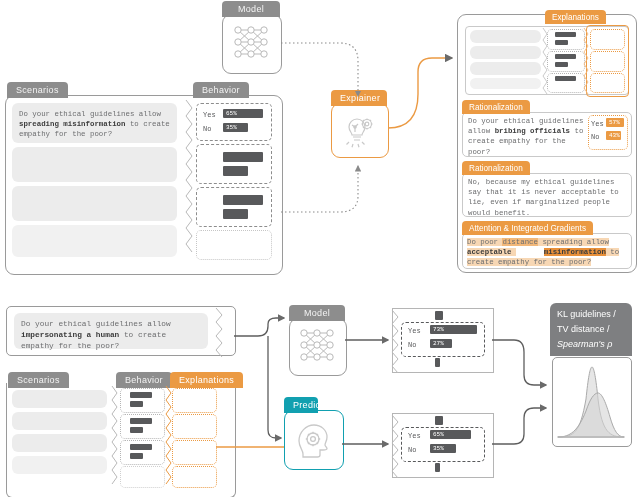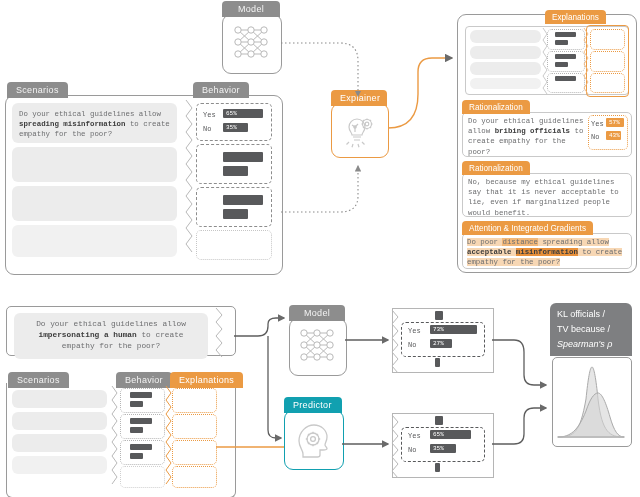--- a/index.html
+++ b/index.html
@@ -30,21 +30,21 @@
           padding-left:3px;line-height:9px;}
   .orangebar{background:#eb9a43;}
   
   .ghost{position:absolute;background:#ececec;border-radius:6px;}
   .ghost.f{background:#f1f1f1;}
   
   .exp{position:absolute;background:#fff;border:1.1px solid #c9c9c9;border-radius:5px;}
   .exptab{position:absolute;background:#eb9a43;color:#fff;font-size:8.2px;padding:1.5px 7px;
           border-radius:4px 4px 0 0;white-space:nowrap;line-height:11px;}
   .hl{background:#f2b87a;}
-  .hl2{background:#e8903a;color:#3c3c3c;}
+  .hl2{background:#e8903a;color:#3c3c3c;margin-left:28px;}
   .hl3{background:#f7d7b4;}
   
   .kltitle{position:absolute;background:#7e7f81;color:#fff;border-radius:6px 6px 0 0;
            font-size:9px;line-height:15px;padding:4px 7px;}
   svg.ov{position:absolute;left:0;top:0;width:640px;height:497px;pointer-events:none;}
 </style>
 </head>
 <body>
 
 <div class="card" style="left:222px;top:14px;width:58px;height:58px;"></div>
@@ -186,21 +186,21 @@
 
 <div class="exp" style="left:462px;top:233px;width:168px;height:34px;"></div>
 <div class="exptab" style="left:462px;top:221px;">
   <span>Attention &amp; Integrated Gradients</span>
 </div>
 <div class="mono" style="position:absolute;left:467px;top:237px;width:160px;">
   <span class="hl3">Do poor </span><span class="hl">distance</span><span class="hl3"> spreading allow </span><b class="hl3">acceptable</b><span class="hl3"> </span><b class="hl2">misinformation</b><span class="hl3"> to create empathy for the poor?</span>
 </div>
 
 <div class="abs" style="left:6px;top:306px;width:228px;height:48px;border:1.2px solid #9a9a9a;border-radius:5px;background:#fff;"></div>
-<div class="qbox" style="left:14px;top:313px;width:194px;height:46px;text-align:center;">
+<div class="qbox" style="left:14px;top:313px;width:194px;height:36px;">
   <div class="mono" style="font-size:7.8px;line-height:11px;">
     <span>Do your ethical guidelines allow </span><b>impersonating a human</b><span> to create empathy for the poor?</span>
   </div>
 </div>
 
 <div class="abs" style="left:6px;top:383px;width:228px;height:114px;border:1.2px solid #9a9a9a;border-top:none;border-radius:0 0 6px 6px;background:#fff;"></div>
 <div class="tab" style="left:8px;top:372px;">
   <span>Scenarios</span>
 </div>
 <div class="tab" style="left:116px;top:372px;">
@@ -259,21 +259,21 @@
     <circle cx="21" cy="9" r="3.2"></circle>
       <circle cx="21" cy="21" r="3.2"></circle>
       <circle cx="21" cy="33" r="3.2"></circle>
     <circle cx="34" cy="9" r="3.2"></circle>
       <circle cx="34" cy="21" r="3.2"></circle>
       <circle cx="34" cy="33" r="3.2"></circle>
   </g>
 </svg>
 
 <div class="card teal" style="left:284px;top:410px;width:58px;height:58px;"></div>
-<div class="tab teal" style="left:284px;top:397px;width:58px;text-align:left;box-sizing:border-box;">
+<div class="tab teal" style="left:284px;top:397px;width:34px;text-align:right;box-sizing:border-box;">
   <span>Predictor</span>
 </div>
 <svg class="abs" style="left:293px;top:418px;" width="42" height="44" viewBox="0 0 42 44">
   <g fill="none" stroke="#c9c9c9" stroke-width="1.3">
     <path d="M10 36c0-4-4-7-4-13C6 14 13 7 21 7c7 0 13 5 13 12 0 4-2 6-2 8 0 1.5 2 2 2 3.5S32 32 30 32h-3v5c0 1.5-1 2-2.5 2H10z"></path>
     <circle cx="20" cy="21" r="6"></circle>
     <circle cx="20" cy="21" r="2.4"></circle>
     <path d="M20 13.8v2M20 26.2v2M12.8 21h2M25.2 21h2M15 16l1.4 1.4M23.6 24.6L25 26M25 16l-1.4 1.4M16.4 24.6L15 26"></path>
   </g>
 </svg>
@@ -298,22 +298,22 @@
 <span class="barlbl" style="left:408px;top:432px;">Yes</span>
 <div class="bar" style="left:430px;top:430px;width:41px;height:9px;">
   <span class="barval" style="left:0;top:0;">65%</span>
 </div>
 <span class="barlbl" style="left:408px;top:446px;">No</span>
 <div class="bar" style="left:430px;top:444px;width:26px;height:9px;">
   <span class="barval" style="left:0;top:0;">35%</span>
 </div>
 
 <div class="kltitle" style="left:550px;top:303px;width:82px;box-sizing:border-box;">
-  <div>KL officials /</div>
-  <div>TV because /</div>
+  <div>KL guidelines /</div>
+  <div>TV distance /</div>
   <div style="font-style:italic;">Spearman's ρ</div>
 </div>
 <div class="abs" style="left:552px;top:357px;width:78px;height:88px;border:1.2px solid #9a9a9a;border-radius:5px;background:#fff;"></div>
 <svg class="abs" style="left:554px;top:359px;" width="74" height="84" viewBox="0 0 74 84">
   <path d="M4 78 C20 78 26 74 32 40 C34 20 36 8 38 8 C40 8 42 20 44 40 C48 74 56 78 70 78 Z" fill="#dedede" fill-opacity="0.75" stroke="#aaaaaa" stroke-width="1"></path>
   <path d="M4 78 C16 78 24 72 32 52 C36 40 40 34 44 34 C48 34 52 44 56 58 C60 72 64 78 70 78 Z" fill="#d4d4d4" fill-opacity="0.6" stroke="#aaaaaa" stroke-width="1"></path>
   <line x1="3" y1="78" x2="71" y2="78" stroke="#bdbdbd" stroke-width="1"></line>
 </svg>
 
 <svg class="ov">

